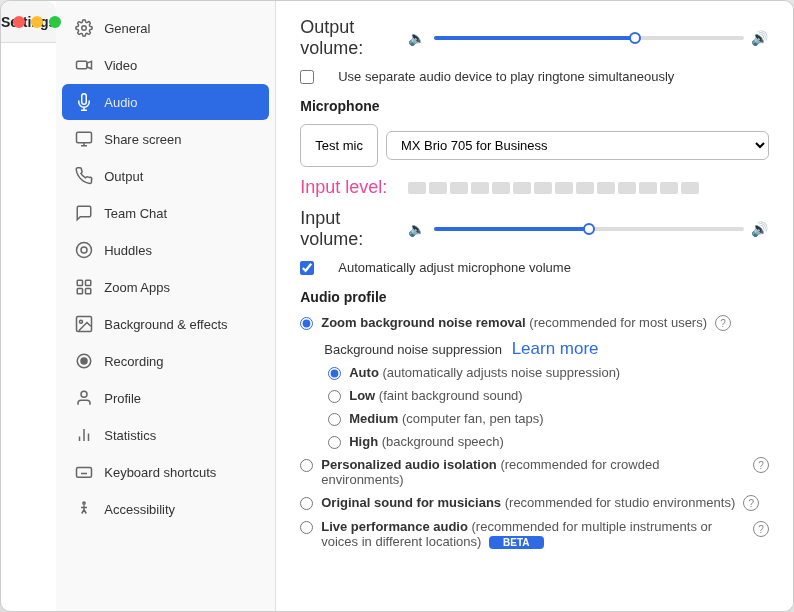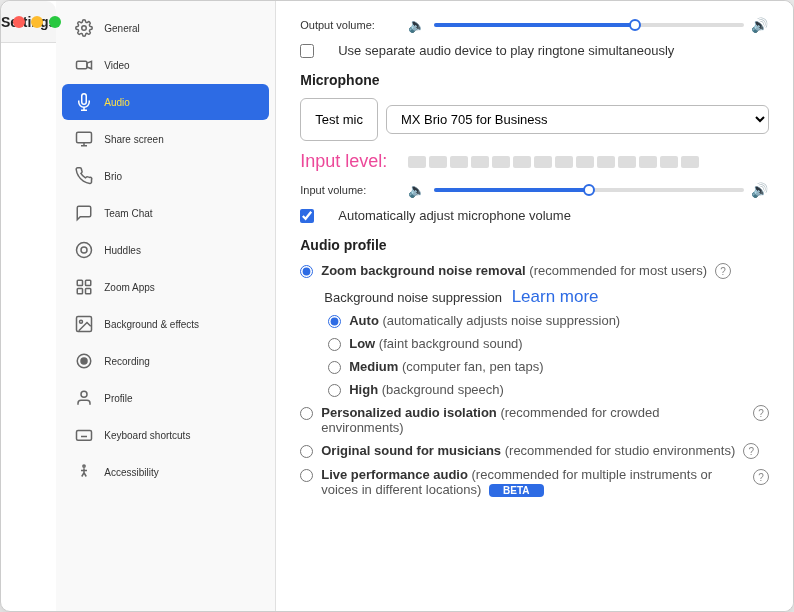--- a/index.html
+++ b/index.html
@@ -74,47 +74,47 @@
       padding: 8px 12px;
       cursor: pointer;
       border-radius: 6px;
       margin: 1px 6px;
       color: #333;
       font-size: 13px;
       gap: 10px;
     }
     .sidebar-item.active {
       background: #2D6BE4;
-      color: #fde047;
+      color: #e5e5e5;
     }
     .sidebar-icon {
       width: 20px;
       height: 20px;
       display: flex;
       align-items: center;
       justify-content: center;
       flex-shrink: 0;
     }
     .sidebar-label {
-      font-size: 10px;
+      font-size: 13px;
     }
     .main {
       flex: 1;
       overflow-y: auto;
       padding: 16px 24px;
       background: #fff;
     }
     .output-row {
       display: flex;
       align-items: center;
       gap: 8px;
       margin-bottom: 10px;
     }
     .output-label {
-      font-size: 11px;
+      font-size: 18px;
       color: #333;
       width: 100px;
       flex-shrink: 0;
     }
     .volume-track {
       flex: 1;
       height: 4px;
       background: #ddd;
       border-radius: 2px;
       position: relative;
@@ -339,21 +339,21 @@
         </div>
         <span class="sidebar-label">Share screen</span>
       </div>
 
       <div class="sidebar-item">
         <div class="sidebar-icon">
           <svg width="18" height="18" viewBox="0 0 24 24" fill="none" stroke="#666" stroke-width="2">
             <path d="M22 16.92v3a2 2 0 0 1-2.18 2 19.79 19.79 0 0 1-8.63-3.07A19.5 19.5 0 0 1 4.69 12 19.79 19.79 0 0 1 1.6 3.31 2 2 0 0 1 3.6 1h3a2 2 0 0 1 2 1.72c.127.96.361 1.903.7 2.81a2 2 0 0 1-.45 2.11L7.91 8.55a16 16 0 0 0 6 6l.95-.95a2 2 0 0 1 2.11-.45c.907.339 1.85.573 2.81.7A2 2 0 0 1 22 16.92z"></path>
           </svg>
         </div>
-        <span class="sidebar-label">Brio</span>
+        <span class="sidebar-label">Output</span>
       </div>
 
       <div class="sidebar-item">
         <div class="sidebar-icon">
           <svg width="18" height="18" viewBox="0 0 24 24" fill="none" stroke="#666" stroke-width="2">
             <path d="M21 15a2 2 0 0 1-2 2H7l-4 4V5a2 2 0 0 1 2-2h14a2 2 0 0 1 2 2z"></path>
           </svg>
         </div>
         <span class="sidebar-label">Team Chat</span>
       </div>
@@ -404,20 +404,30 @@
       <div class="sidebar-item">
         <div class="sidebar-icon">
           <svg width="18" height="18" viewBox="0 0 24 24" fill="none" stroke="#666" stroke-width="2">
             <path d="M20 21v-2a4 4 0 0 0-4-4H8a4 4 0 0 0-4 4v2"></path>
               <circle cx="12" cy="7" r="4"></circle>
           </svg>
         </div>
         <span class="sidebar-label">Profile</span>
       </div>
 
+      <div class="sidebar-item">
+        <div class="sidebar-icon">
+          <svg width="18" height="18" viewBox="0 0 24 24" fill="none" stroke="#666" stroke-width="2">
+            <line x1="18" y1="20" x2="18" y2="10"></line>
+              <line x1="12" y1="20" x2="12" y2="4"></line>
+              <line x1="6" y1="20" x2="6" y2="14"></line>
+          </svg>
+        </div>
+        <span class="sidebar-label">Statistics</span>
+      </div>
 
       <div class="sidebar-item">
         <div class="sidebar-icon">
           <svg width="18" height="18" viewBox="0 0 24 24" fill="none" stroke="#666" stroke-width="2">
             <rect x="2" y="6" width="20" height="13" rx="2"></rect>
               <path d="M6 10h.01M10 10h.01M14 10h.01M18 10h.01M8 14h8"></path>
           </svg>
         </div>
         <span class="sidebar-label">Keyboard shortcuts</span>
       </div>

